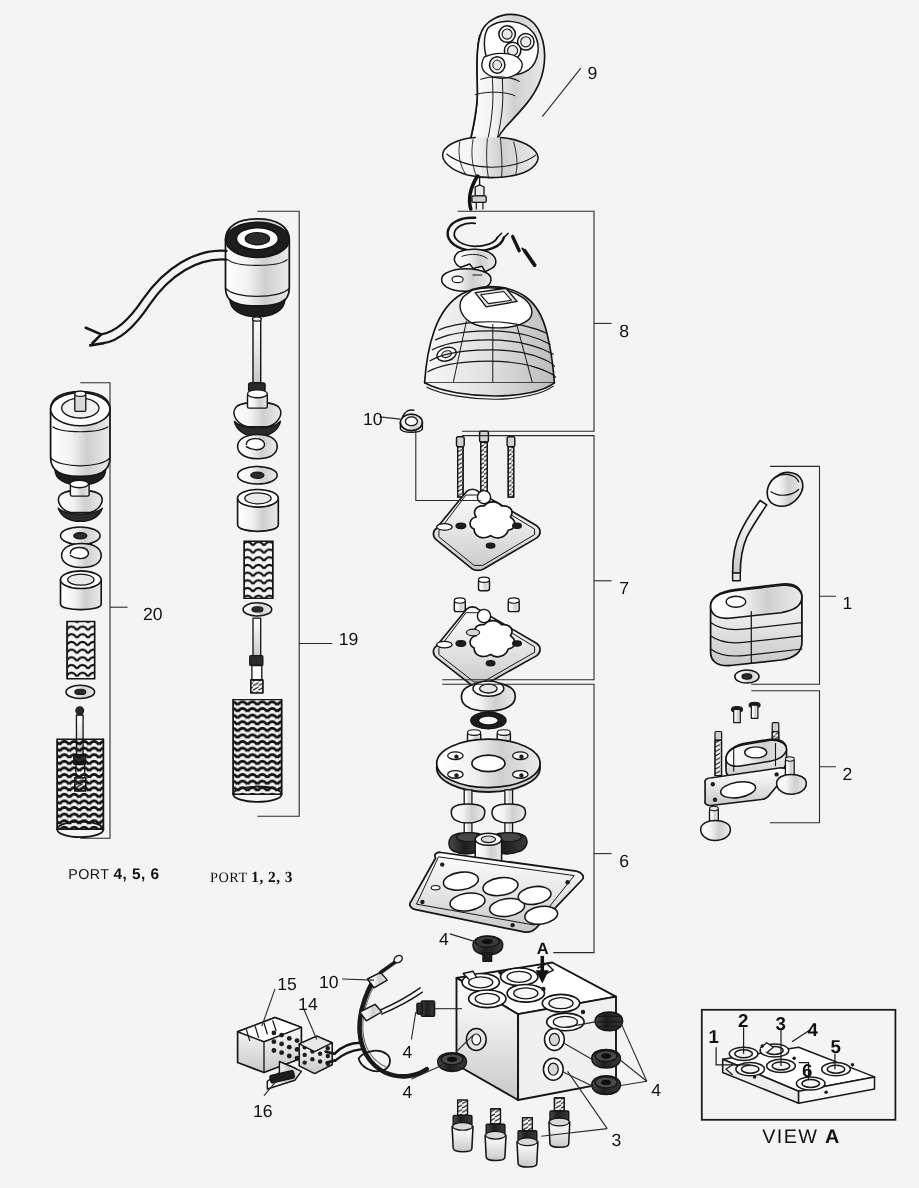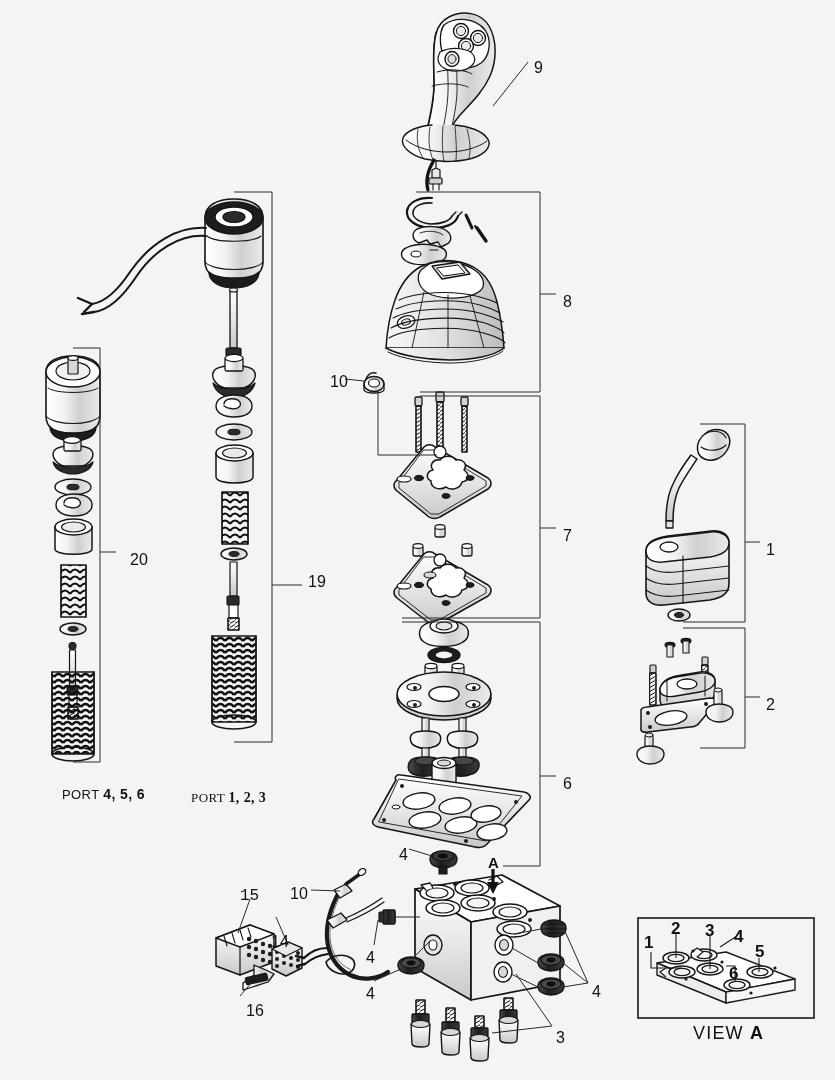--- a/index.html
+++ b/index.html
@@ -853,23 +853,23 @@
     <div class="lbl num" style="left:563px;top:776px;">6</div>
     <div class="lbl num" style="left:766px;top:542px;">1</div>
     <div class="lbl num" style="left:766px;top:697px;">2</div>
     <div class="lbl num" style="left:130px;top:552px;">20</div>
     <div class="lbl num" style="left:308px;top:574px;">19</div>
     <div class="lbl num" style="left:399px;top:847px;">4</div>
     <div class="lbl num" style="left:366px;top:950px;">4</div>
     <div class="lbl num" style="left:366px;top:986px;">4</div>
     <div class="lbl num" style="left:592px;top:984px;">4</div>
     <div class="lbl num" style="left:556px;top:1030px;">3</div>
-    <div class="lbl num" style="left:240px;top:888px;font-family:Liberation Mono, monospace;">15</div>
-    <div class="lbl num" style="left:271px;top:906px;margin-top:28px;">14</div>
-    <div class="lbl num" style="left:246px;top:1003px;">16</div>
+    <div class="lbl num" style="left:252px;top:888px;">15</div>
+    <div class="lbl num" style="left:271px;top:906px;">14</div>
+    <div class="lbl num" style="left:230px;top:1003px;">16</div>
     <div class="lbl num" style="left:290px;top:886px;">10</div>
 
     <div class="lbl port" style="left:26px;top:787px;margin-left:36px;">
       <span>PORT </span><b>4, 5, 6</b>
     </div>
     <div class="lbl port" style="left:191px;top:791px;font-family:Liberation Serif, serif;">
       <span>PORT </span><b>1, 2, 3</b>
     </div>
 
     <div class="lbl arrowA" style="left:488px;top:855px;">A</div>

